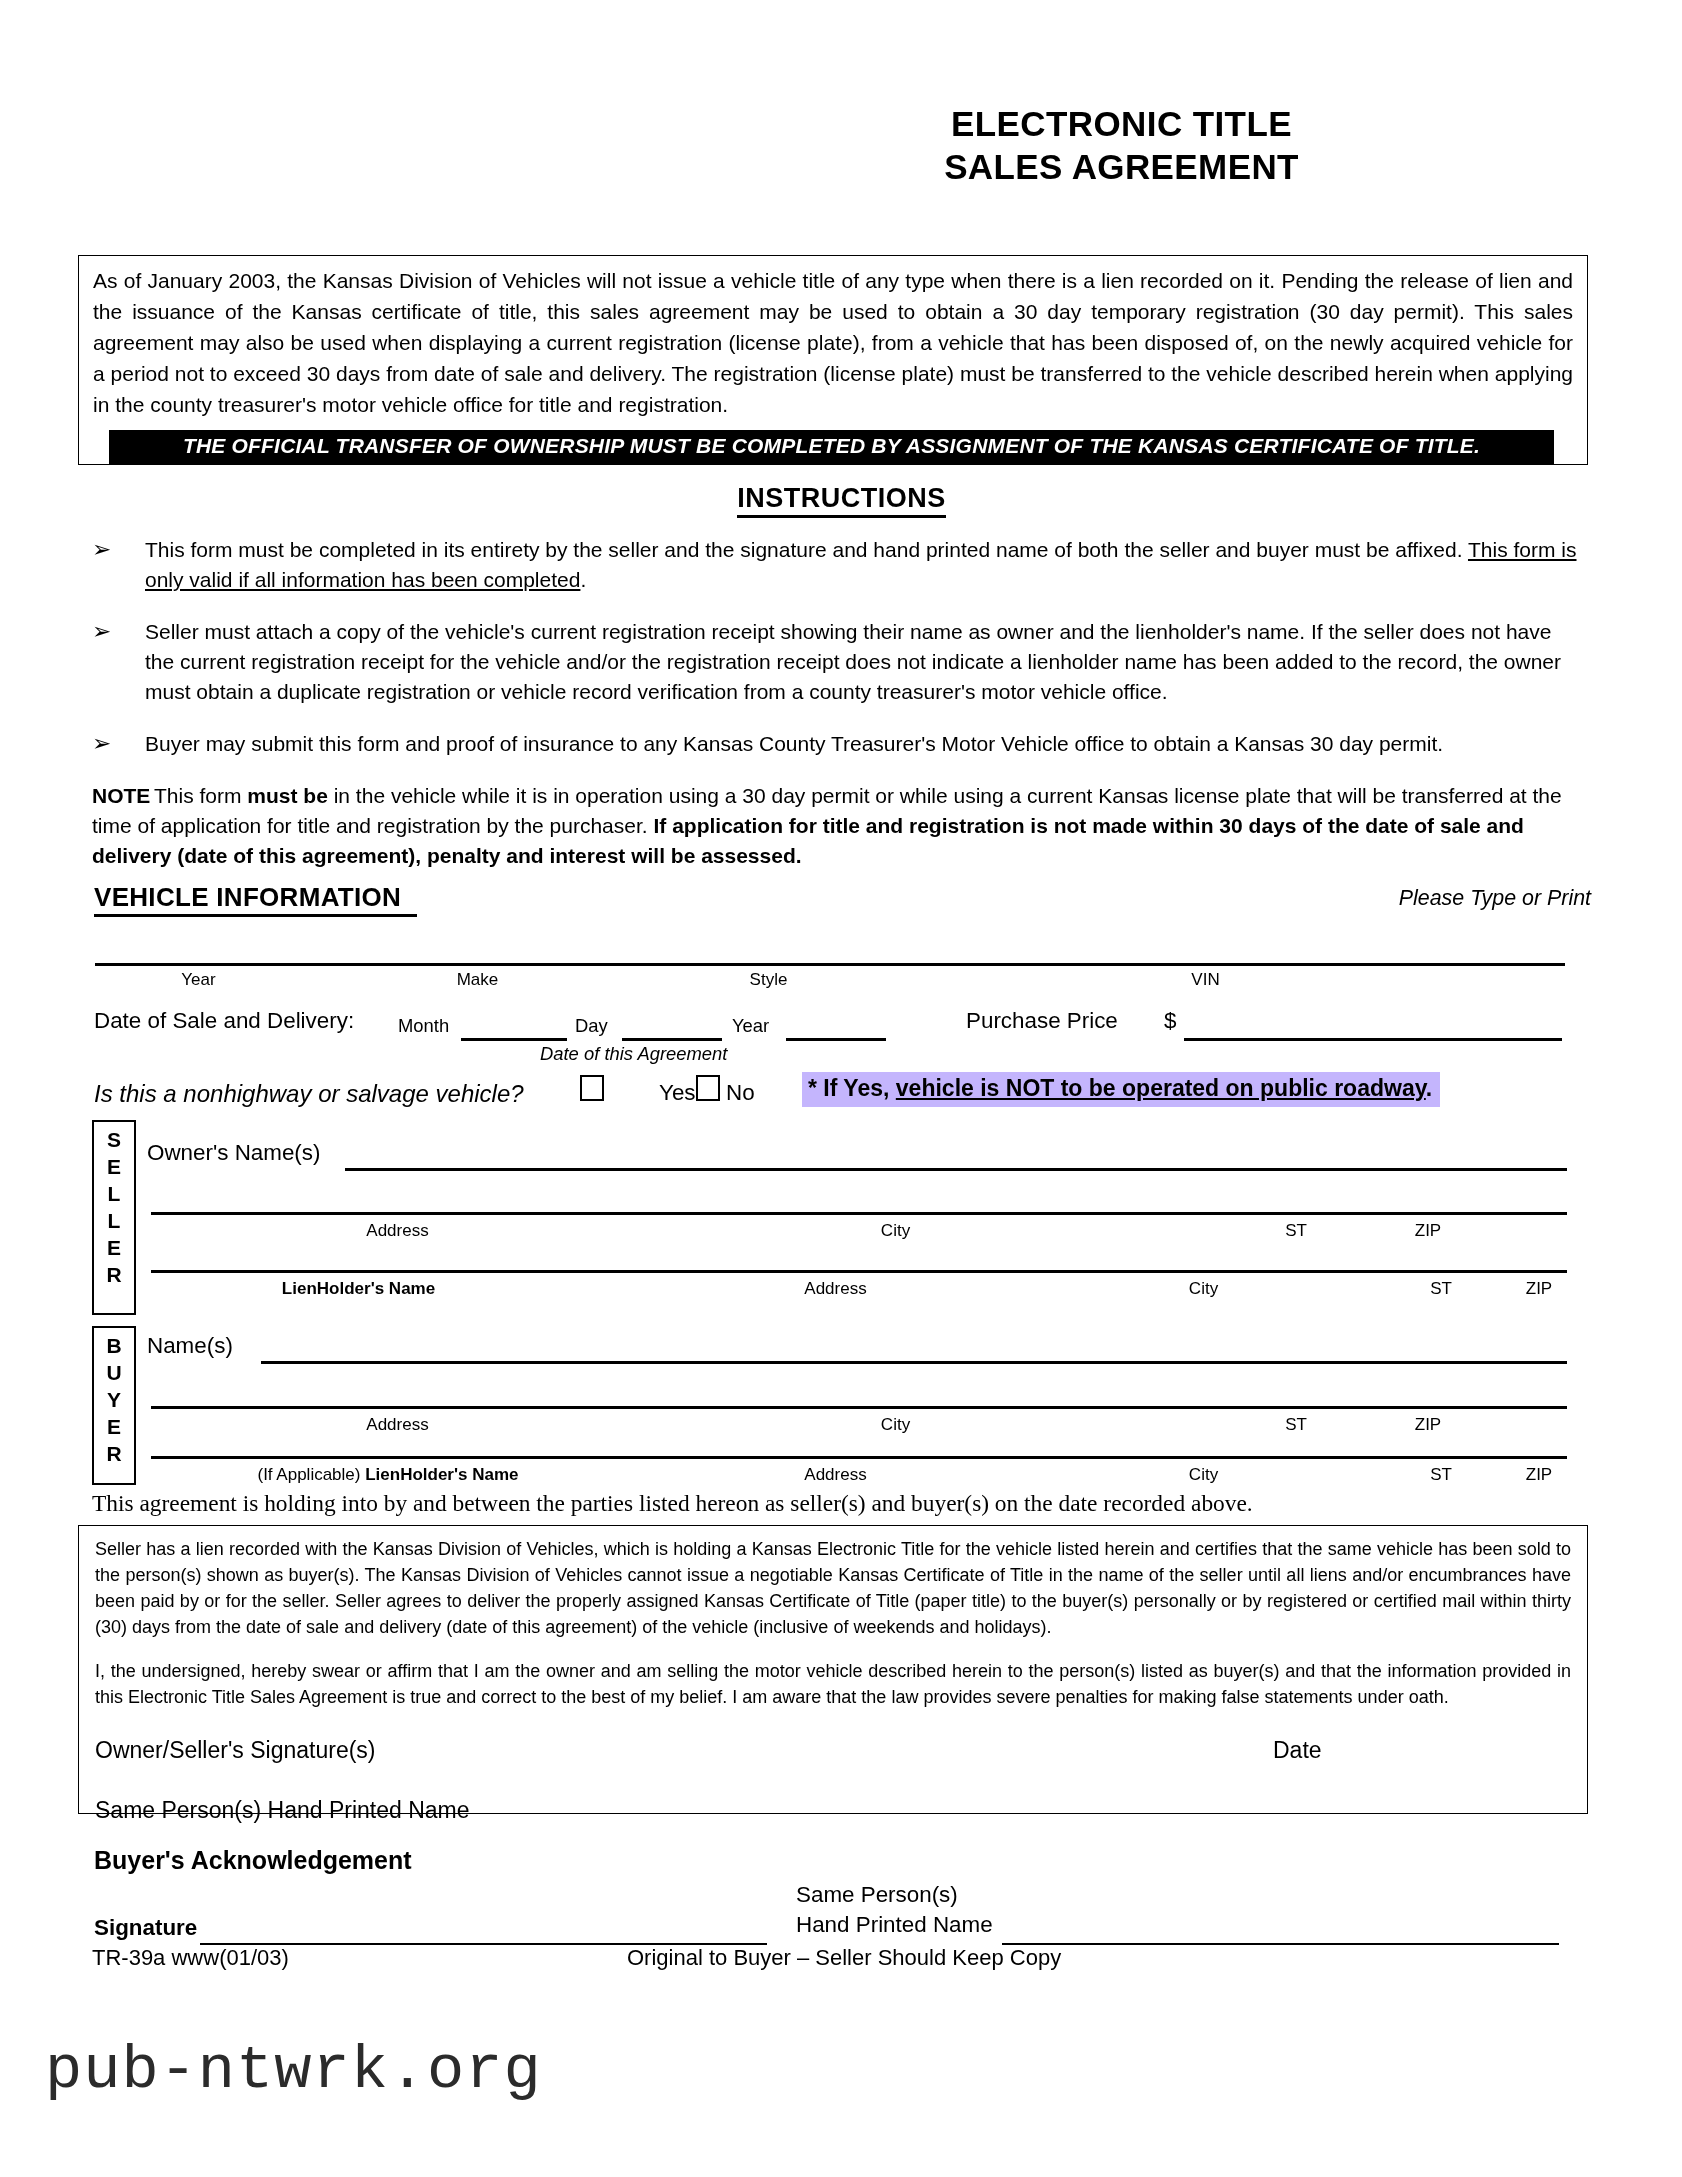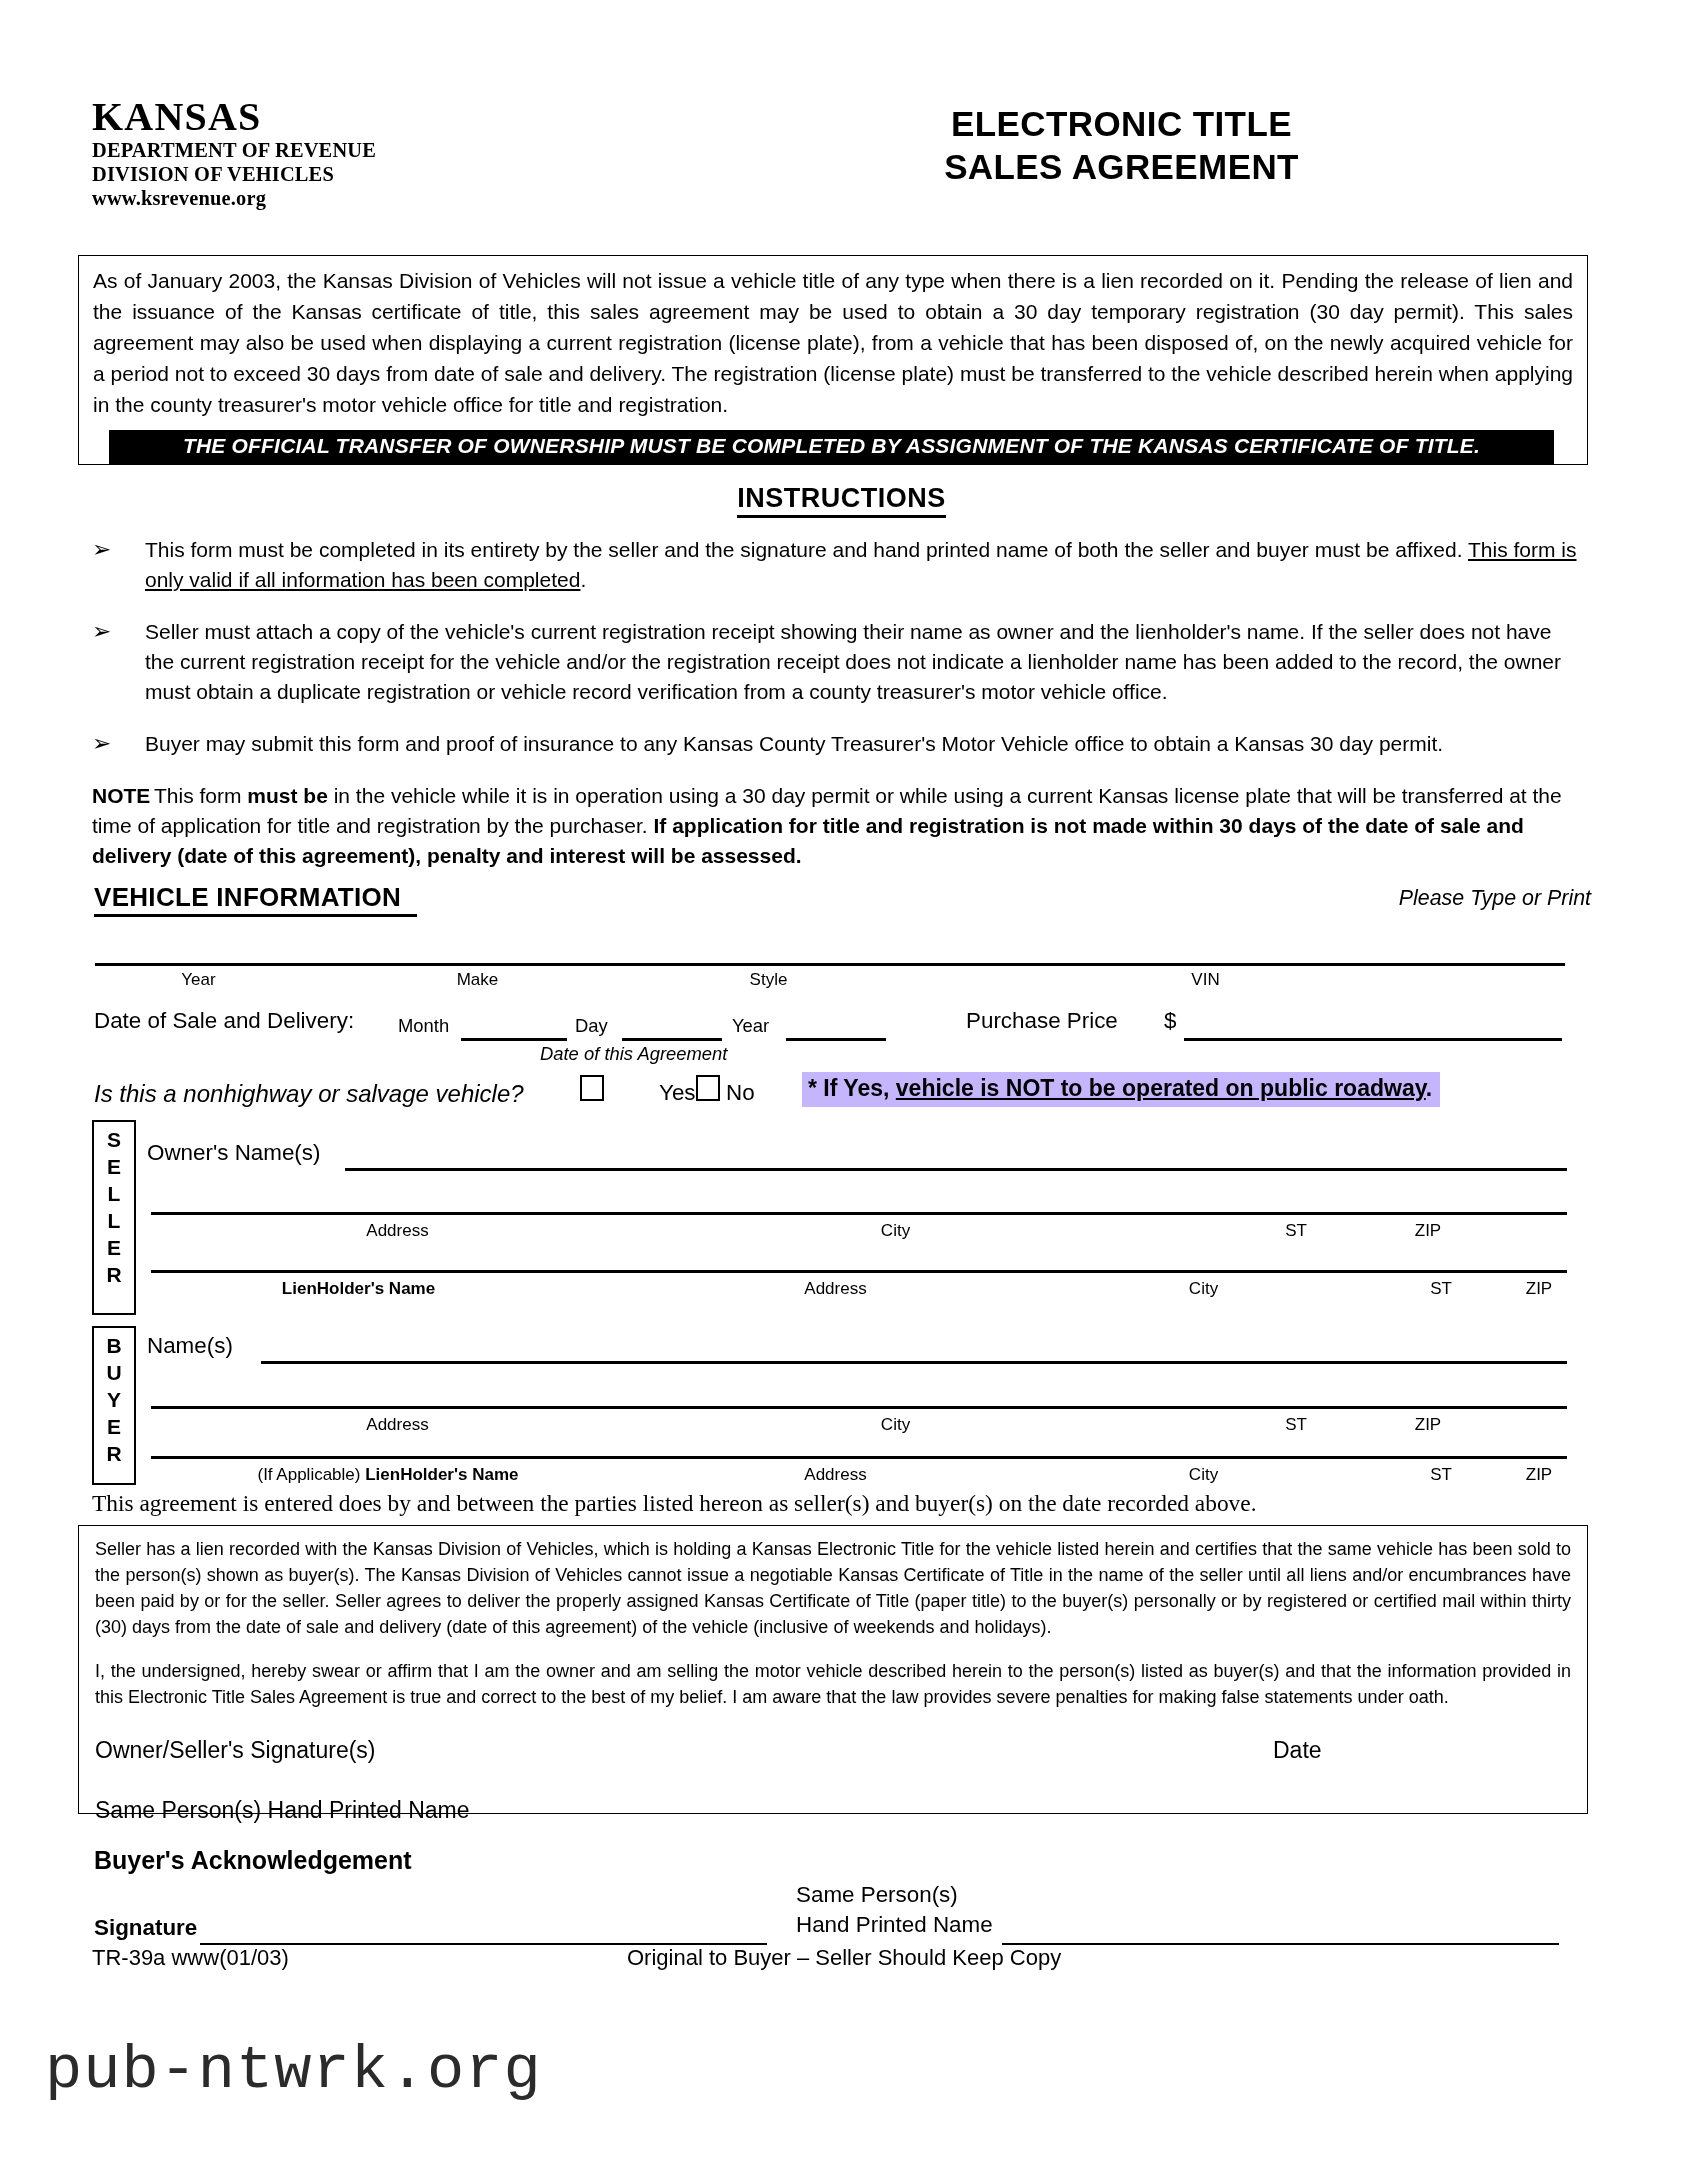--- a/index.html
+++ b/index.html
@@ -301,26 +301,20 @@
     color: #2b2b2b;
     letter-spacing: 1px;
   }
 </style>
 </head>
 <body>
 
 <div class="page">
 
   <div class="header">
-    <div class="logo-block">
-      <div class="logo-kansas">KANSAS</div>
-      <div class="logo-line">DEPARTMENT OF REVENUE</div>
-      <div class="logo-line">DIVISION OF VEHICLES</div>
-      <div class="logo-line">www.ksrevenue.org</div>
-    </div>
     <div class="form-title">
       <div class="l1">ELECTRONIC TITLE</div>
       <div class="l2">SALES AGREEMENT</div>
     </div>
   </div>
 
   <div class="notice-box">
     <div class="notice-text">As of January 2003, the Kansas Division of Vehicles will not issue a vehicle title of any type when there is a lien recorded on it. Pending the release of lien and the issuance of the Kansas certificate of title, this sales agreement may be used to obtain a 30 day temporary registration (30 day permit). This sales agreement may also be used when displaying a current registration (license plate), from a vehicle that has been disposed of, on the newly acquired vehicle for a period not to exceed 30 days from date of sale and delivery.  The registration (license plate) must be transferred to the vehicle described herein when applying in the county treasurer's motor vehicle office for title and registration.</div>
     <div class="black-banner">
       <span><span>T</span><span class="sc">HE OFFICIAL TRANSFER OF OWNERSHIP </span><span>MUST</span><span class="sc"> BE COMPLETED BY ASSIGNMENT OF THE </span><span>K</span><span class="sc">ANSAS </span><span>C</span><span class="sc">ERTIFICATE OF </span><span>T</span><span class="sc">ITLE.</span></span>
@@ -427,21 +421,21 @@
   <div class="fieldlabel" style="left:1266px; top:1415px; width:60px;">ST</div>
   <div class="fieldlabel" style="left:1393px; top:1415px; width:70px;">ZIP</div>
 
   <div class="rule" style="left:151px; top:1456px; width:1416px; height:2.6px;"></div>
   <div class="fieldlabel" style="left:169px; top:1465px; width:438px;"><span>(If Applicable) </span><span class="b">LienHolder's Name</span></div>
   <div class="fieldlabel" style="left:756px; top:1465px; width:159px;">Address</div>
   <div class="fieldlabel" style="left:1144px; top:1465px; width:119px;">City</div>
   <div class="fieldlabel" style="left:1411px; top:1465px; width:60px;">ST</div>
   <div class="fieldlabel" style="left:1504px; top:1465px; width:70px;">ZIP</div>
 
-  <div class="agreement-line">This agreement is entered does by and between the parties listed hereon as seller(s) and buyer(s) on the date recorded above.</div>
+  <div class="agreement-line">This agreement is holding into by and between the parties listed hereon as seller(s) and buyer(s) on the date recorded above.</div>
 
   <div class="legal-box">
     <div class="legal-text">Seller has a lien recorded with the Kansas Division of Vehicles, which is holding a Kansas Electronic Title for the vehicle listed herein and certifies that the same vehicle has been sold to the person(s) shown as buyer(s).  The Kansas Division of Vehicles cannot issue a negotiable Kansas Certificate of Title in the name of the seller until all liens and/or encumbrances have been paid by or for the seller.  Seller agrees to deliver the properly assigned Kansas Certificate of Title (paper title) to the buyer(s) personally or by registered or certified mail within thirty (30) days from the date of sale and delivery (date of this agreement) of the vehicle (inclusive of weekends and holidays).</div>
     <div class="legal-text p2">I, the undersigned, hereby swear or affirm that I am the owner and am selling the motor vehicle described herein to the person(s) listed as buyer(s) and that the information provided in this Electronic Title Sales Agreement is true and correct to the best of my belief.  I am aware that the law provides severe penalties for making false statements under oath.</div>
 
     <div class="sigrow" style="left:16px; top:211px;">Owner/Seller's Signature(s)</div>
 
     <div class="sigrow" style="left:1194px; top:211px;">Date</div>
 
     <div class="sigrow" style="left:16px; top:271px;">Same Person(s) Hand Printed Name</div>

